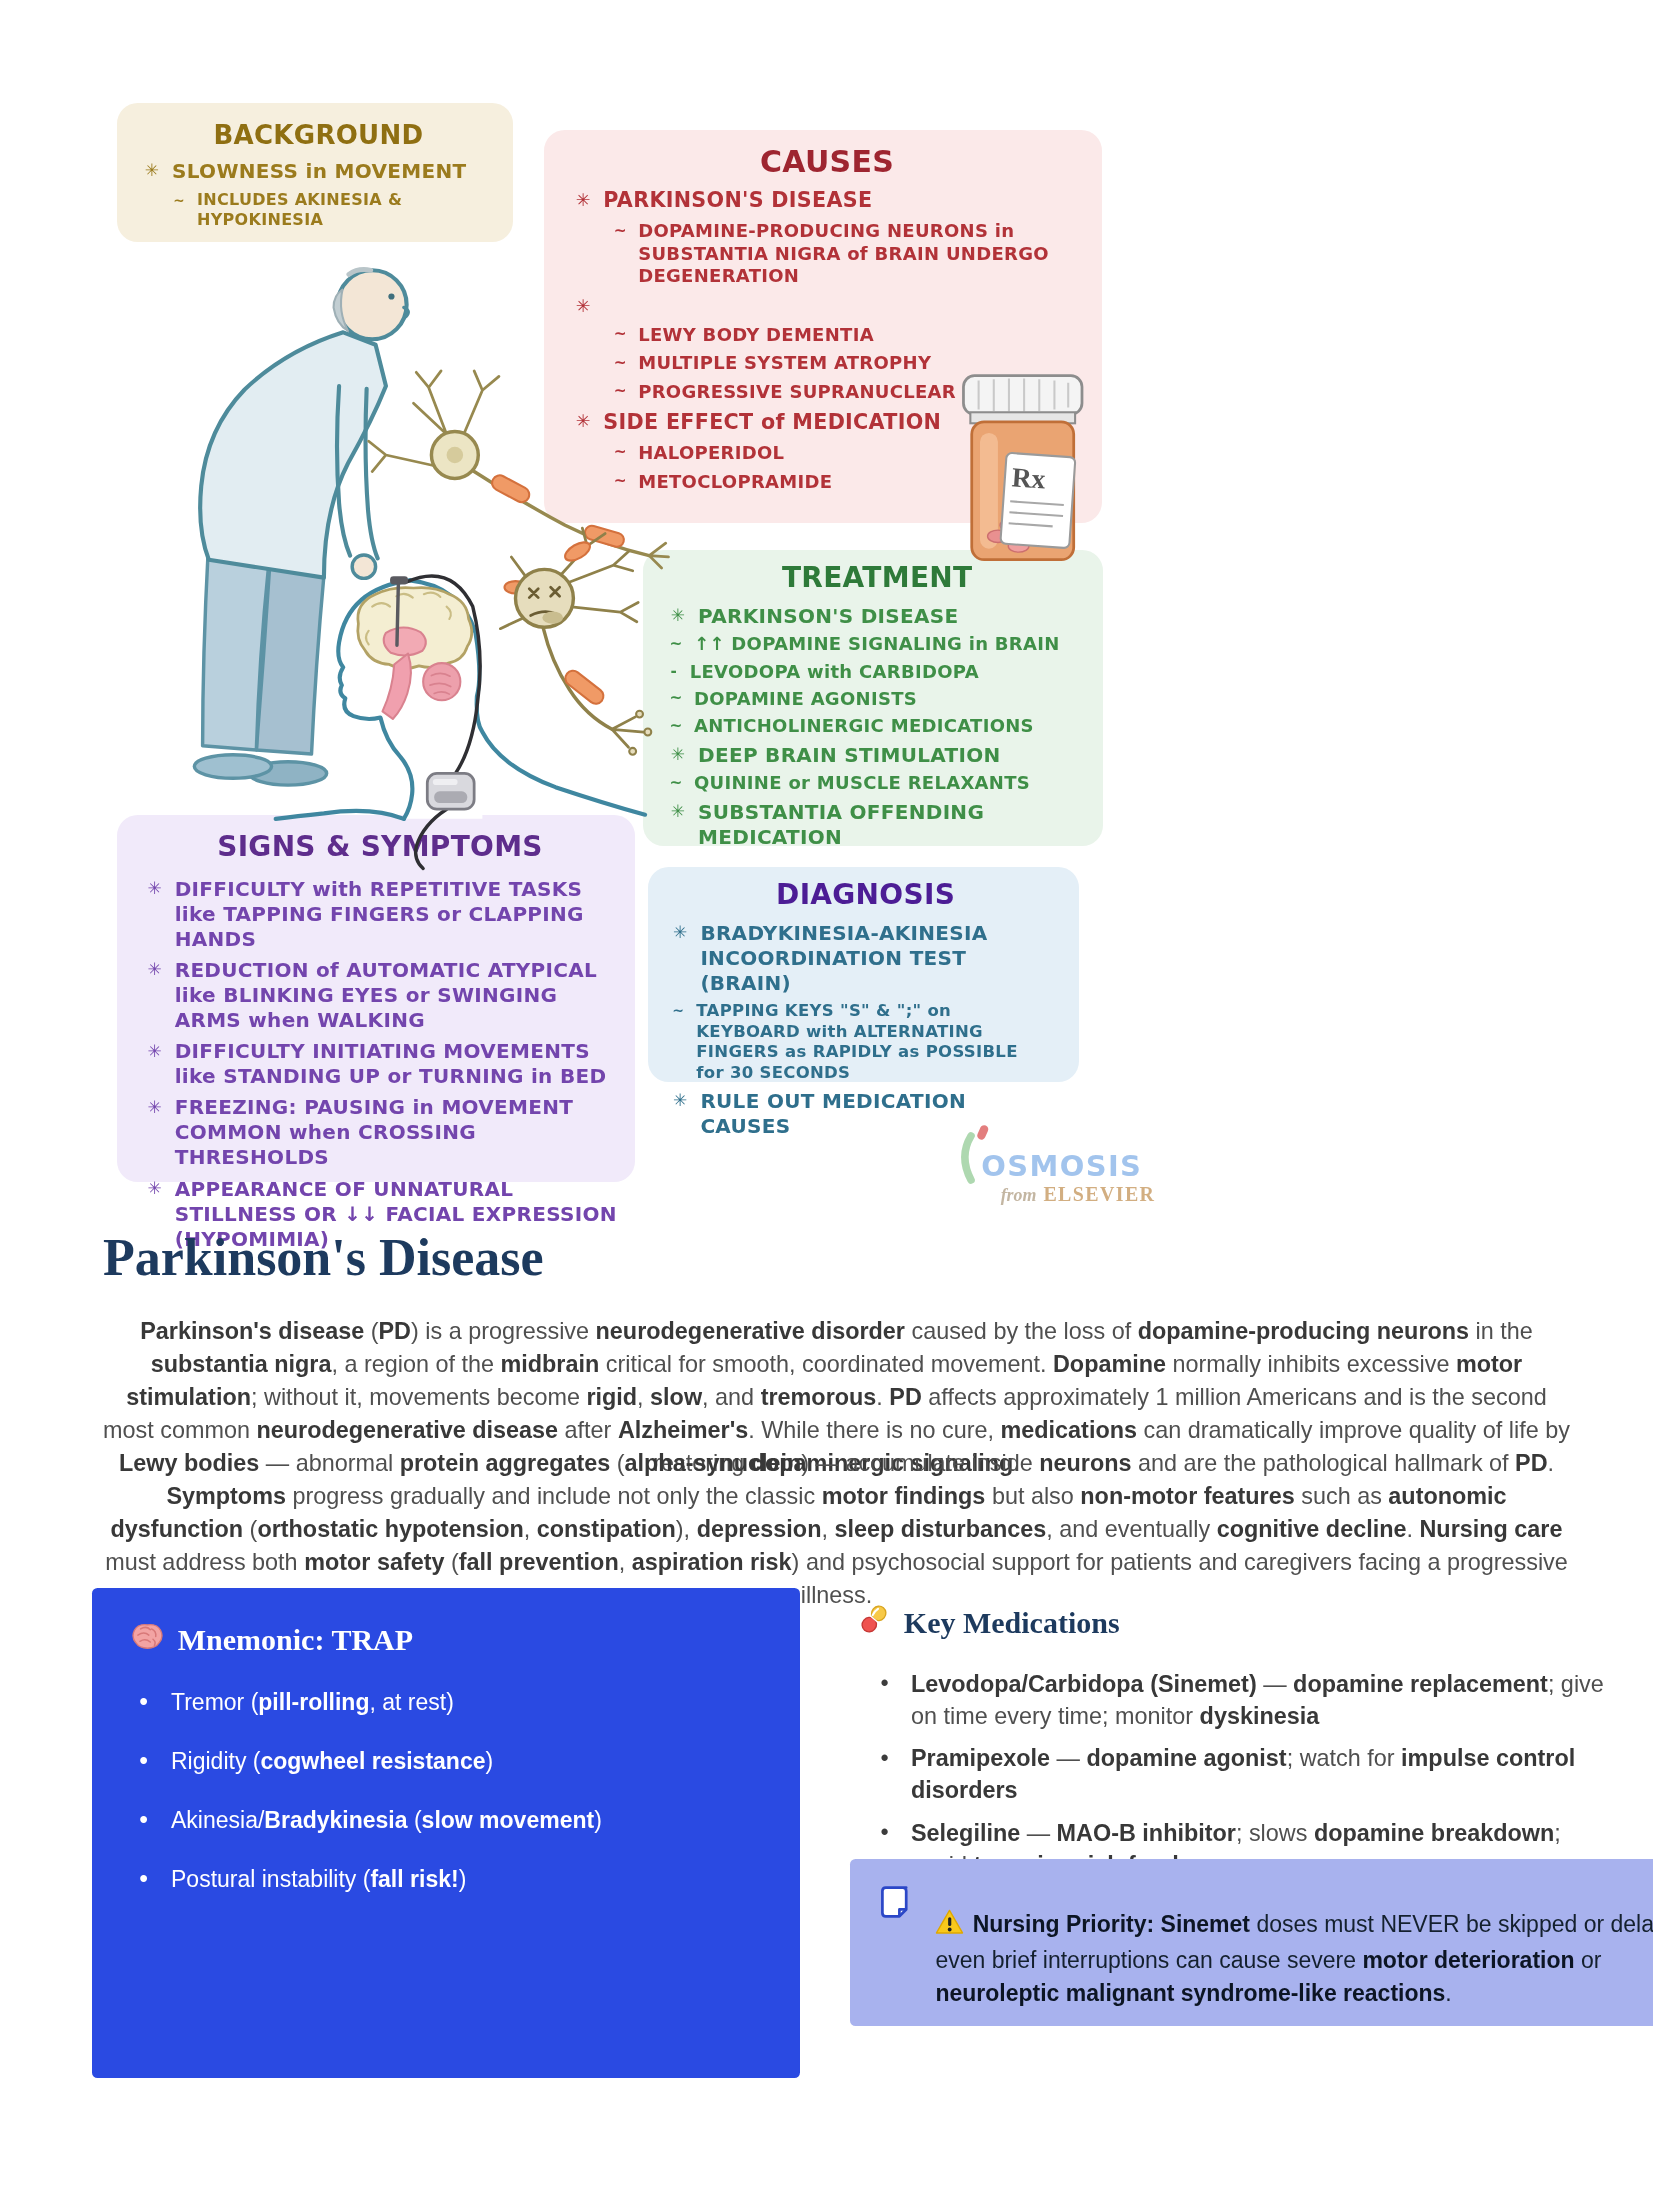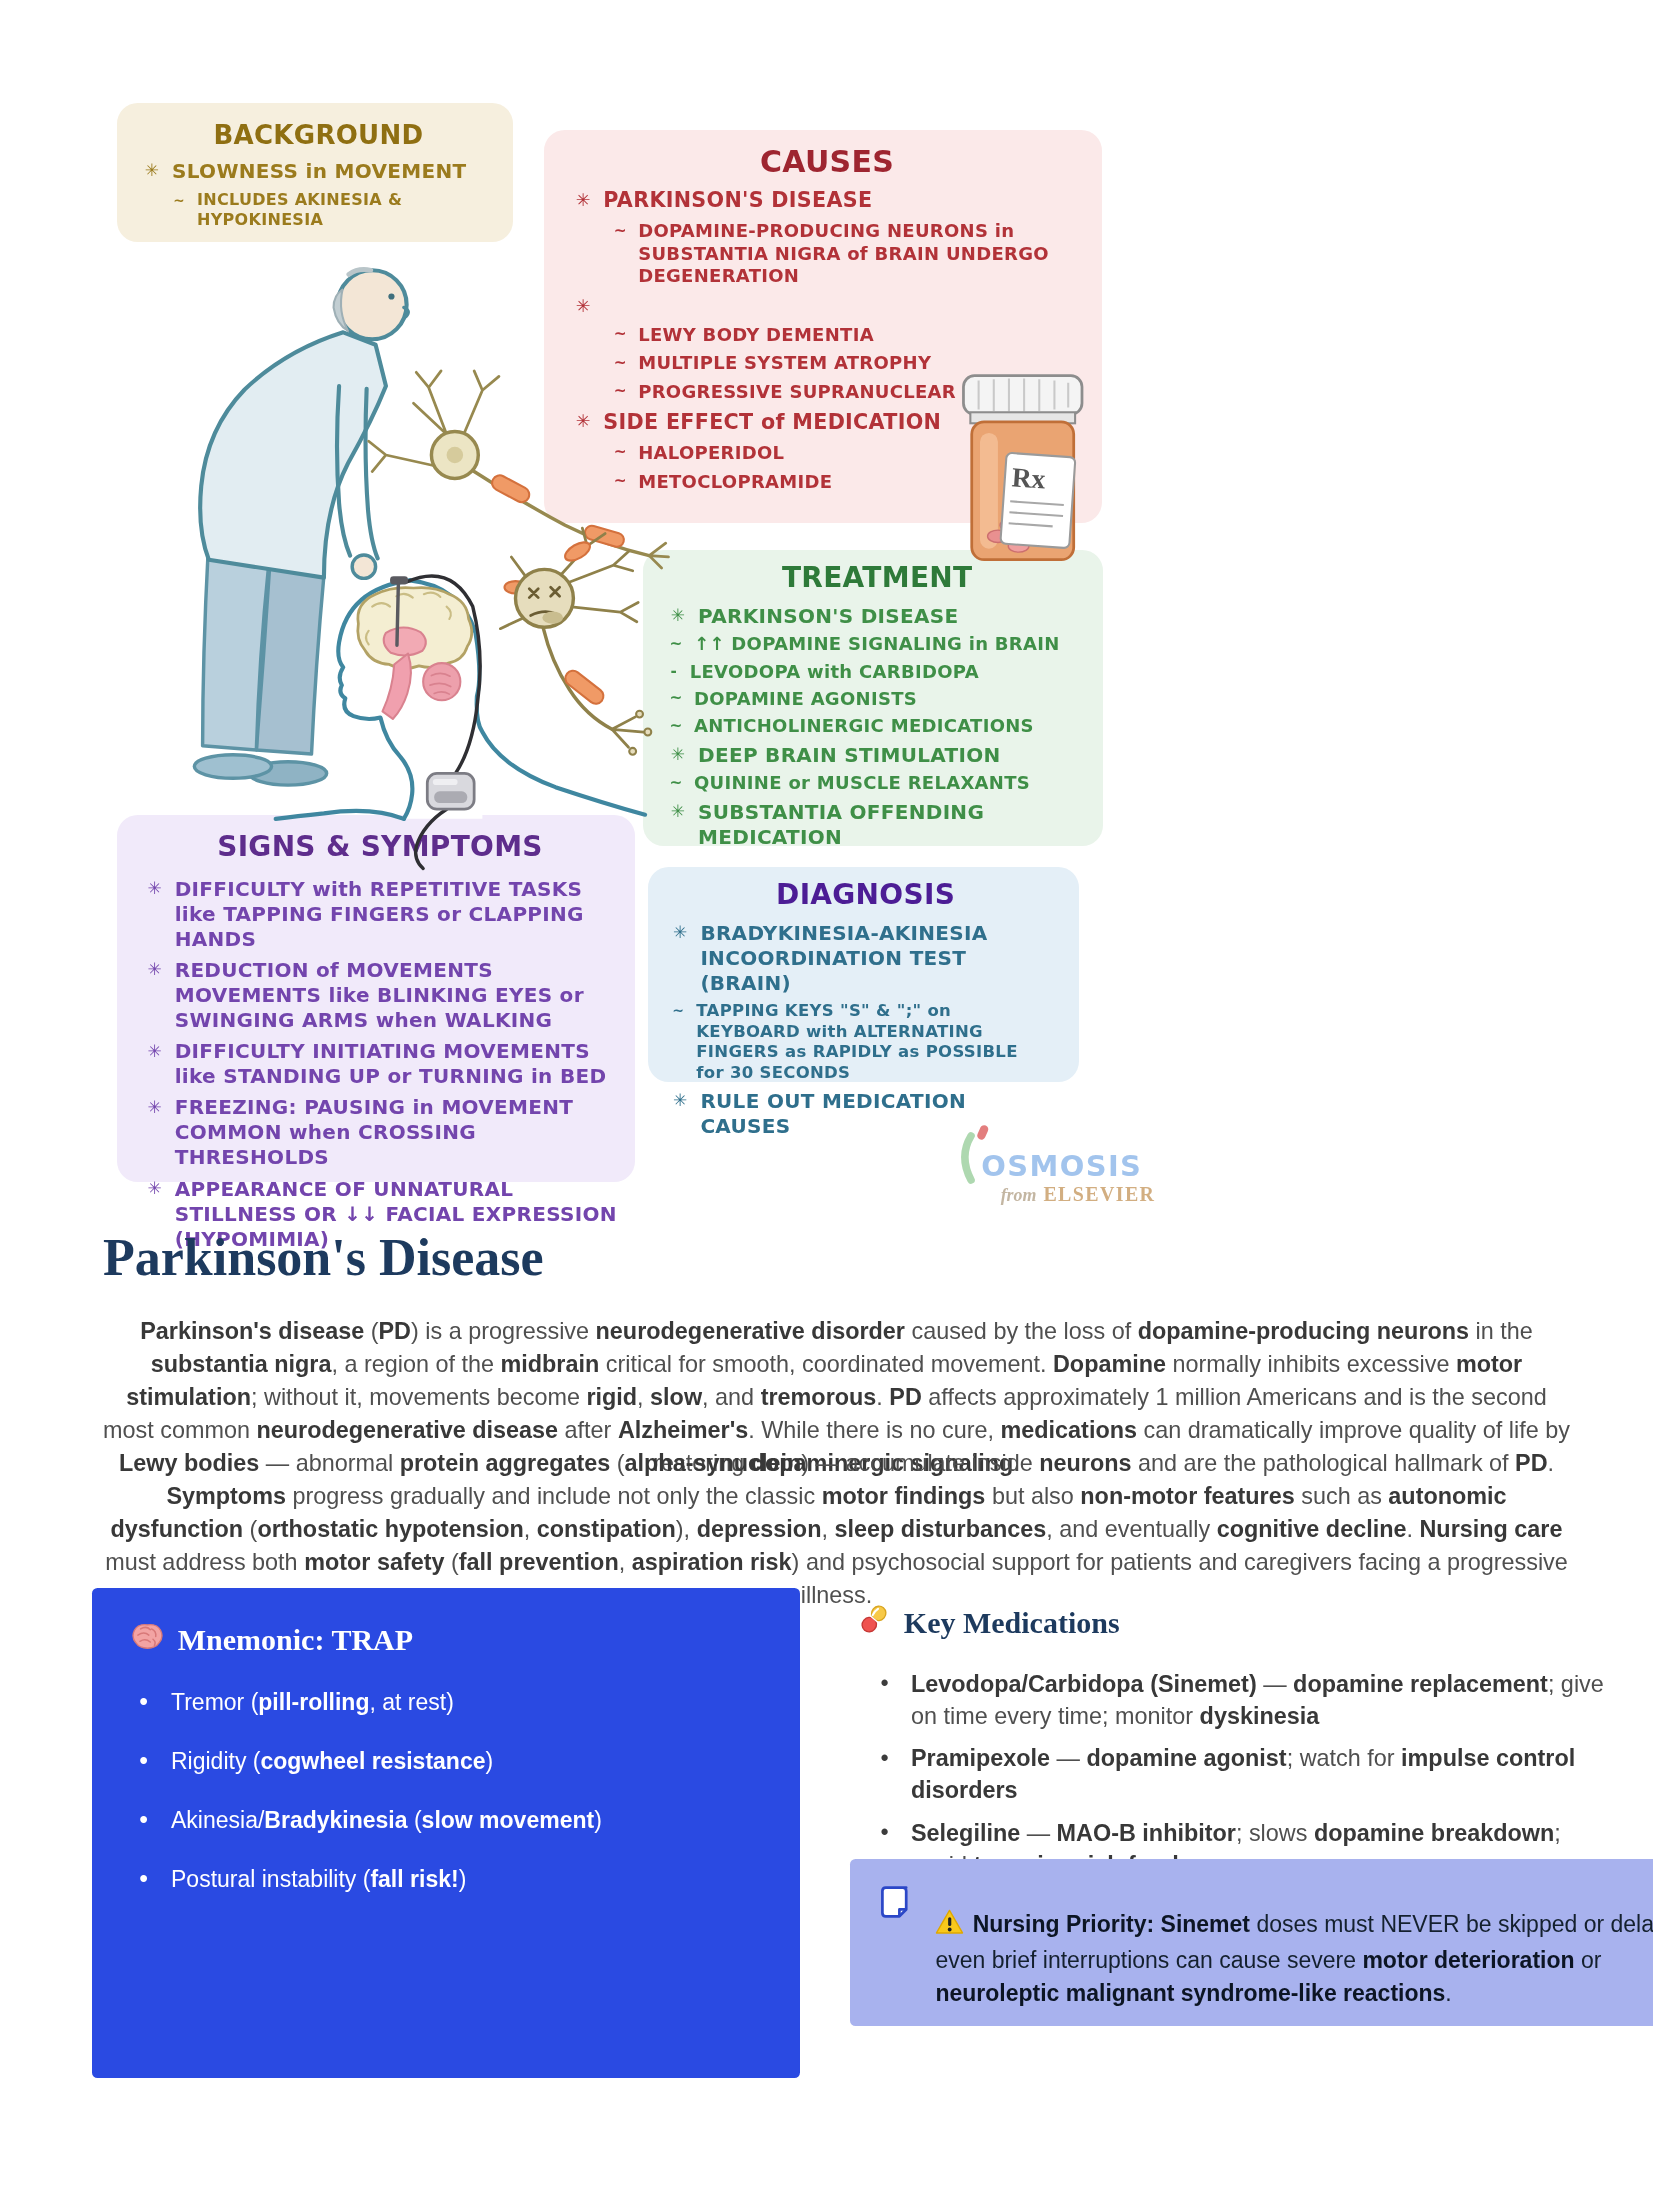--- a/index.html
+++ b/index.html
@@ -173,21 +173,21 @@
   </section>
 
   <section class="ibox" id="signsbox">
     <h2 class="t">SIGNS &amp; SYMPTOMS</h2>
     <div class="row l1">
         <span class="mk">✳</span>
         <span class="tx">DIFFICULTY with REPETITIVE TASKS like TAPPING FINGERS or CLAPPING HANDS</span>
       </div>
     <div class="row l1">
         <span class="mk">✳</span>
-        <span class="tx">REDUCTION of MOVEMENTS MOVEMENTS like BLINKING EYES or SWINGING ARMS when WALKING</span>
+        <span class="tx">REDUCTION of AUTOMATIC ATYPICAL like BLINKING EYES or SWINGING ARMS when WALKING</span>
       </div>
     <div class="row l1">
         <span class="mk">✳</span>
         <span class="tx">DIFFICULTY INITIATING MOVEMENTS like STANDING UP or TURNING in BED</span>
       </div>
     <div class="row l1">
         <span class="mk">✳</span>
         <span class="tx">FREEZING: PAUSING in MOVEMENT COMMON when CROSSING THRESHOLDS</span>
       </div>
     <div class="row l1">

